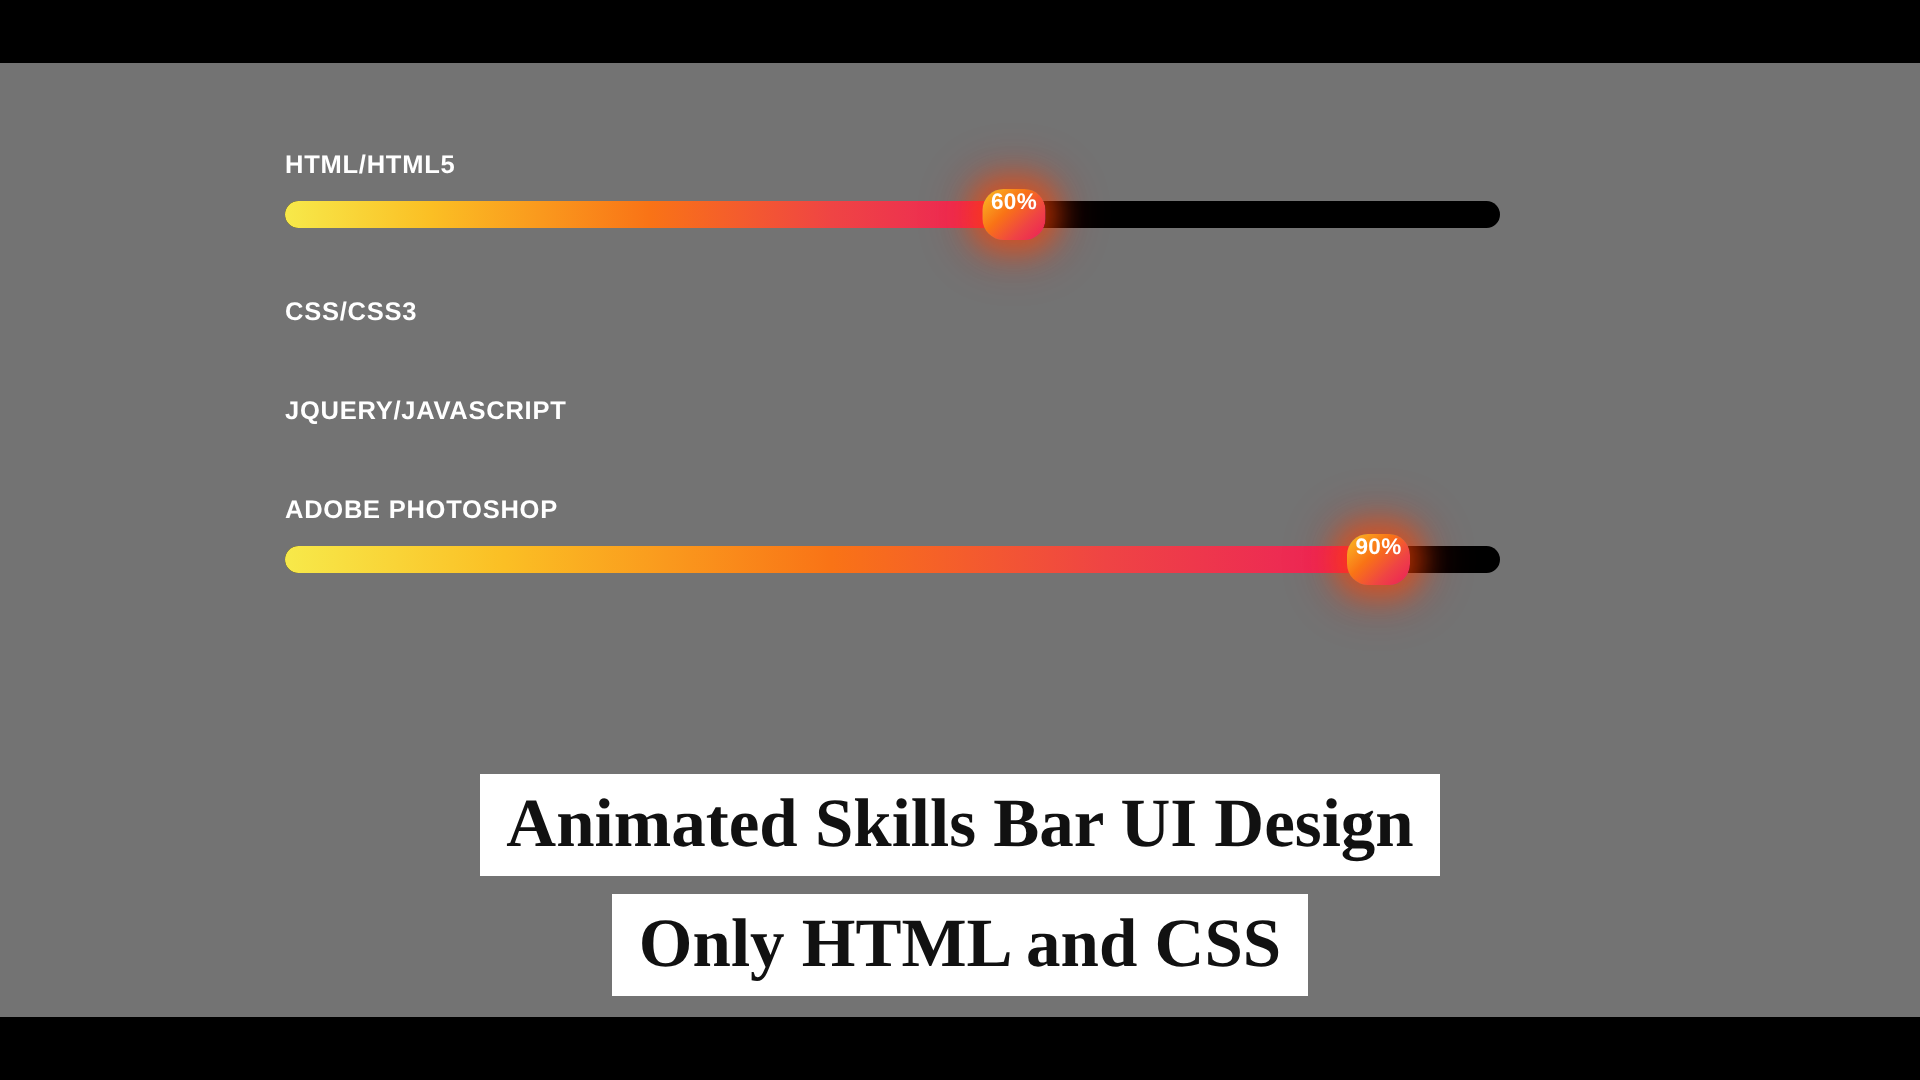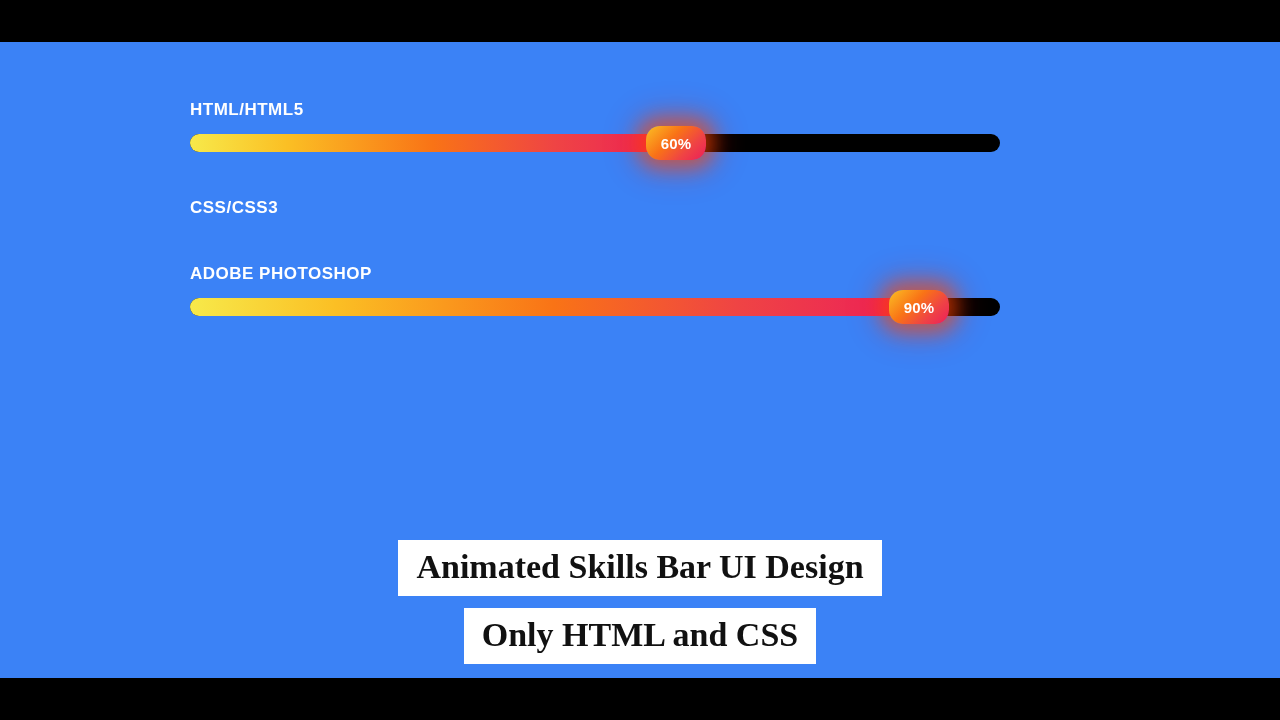--- a/index.html
+++ b/index.html
@@ -9,21 +9,21 @@
     background: #000;
   }
   .letterbox-top, .letterbox-bottom {
     background: #000;
     width: 100%;
     height: 42px;
   }
   .stage {
     width: 100%;
     height: 636px;
-    background: #3b82f6;
+    background: #737373;
     position: relative;
   }
   .skills {
     position: absolute;
     left: 190px;
     top: 58px;
     width: 810px;
   }
   .skill {
     margin-bottom: 46px;
@@ -48,27 +48,26 @@
     left: 0;
     top: 0;
     height: 100%;
     border-radius: 10px;
     background: linear-gradient(90deg, #f7e94a 0%, #fbbf24 20%, #f97316 50%, #ef4444 75%, #ec1e5a 100%);
   }
   .knob {
     position: absolute;
     top: 50%;
     transform: translate(-50%, -50%);
-    width: 60px;
+    width: 42px;
     height: 34px;
     border-radius: 14px;
     background: linear-gradient(135deg, #fbbf24 0%, #f97316 40%, #ef4444 70%, #ec1e5a 100%);
     box-shadow: 0 0 18px 8px rgba(255, 72, 0, 0.55), 0 0 30px 14px rgba(255, 40, 0, 0.25);
     display: flex;
-    align-items: center;
     justify-content: center;
   }
   .knob-text {
     color: #ffffff;
     font-size: 15px;
     font-weight: 800;
     letter-spacing: 0.2px;
   }
   .captions {
     position: absolute;
@@ -78,21 +77,21 @@
     display: flex;
     flex-direction: column;
     align-items: center;
     gap: 12px;
     padding-bottom: 14px;
   }
   .caption-line {
     background: #ffffff;
     color: #111111;
     font-weight: 800;
-    font-size: 34px;
+    font-size: 46px;
     line-height: 1;
     padding: 10px 18px 12px 18px;
     display: inline-block;
     font-family: Georgia, "Times New Roman", serif;
   }
 </style>
 </head>
 <body>
 
 <div class="letterbox-top"></div>
@@ -109,20 +108,21 @@
           <span class="knob-text">60%</span>
         </div>
       </div>
     </div>
 
     <div class="skill">
       <div class="skill-label">CSS/CSS3</div>
     </div>
 
     <div class="skill">
+      <div class="skill-label">JQUERY/JAVASCRIPT</div>
     </div>
 
     <div class="skill">
       <div class="skill-label">ADOBE PHOTOSHOP</div>
       <div class="track">
         <div class="fill" style="width:90%"></div>
         <div class="knob" style="left:90%">
           <span class="knob-text">90%</span>
         </div>
       </div>

